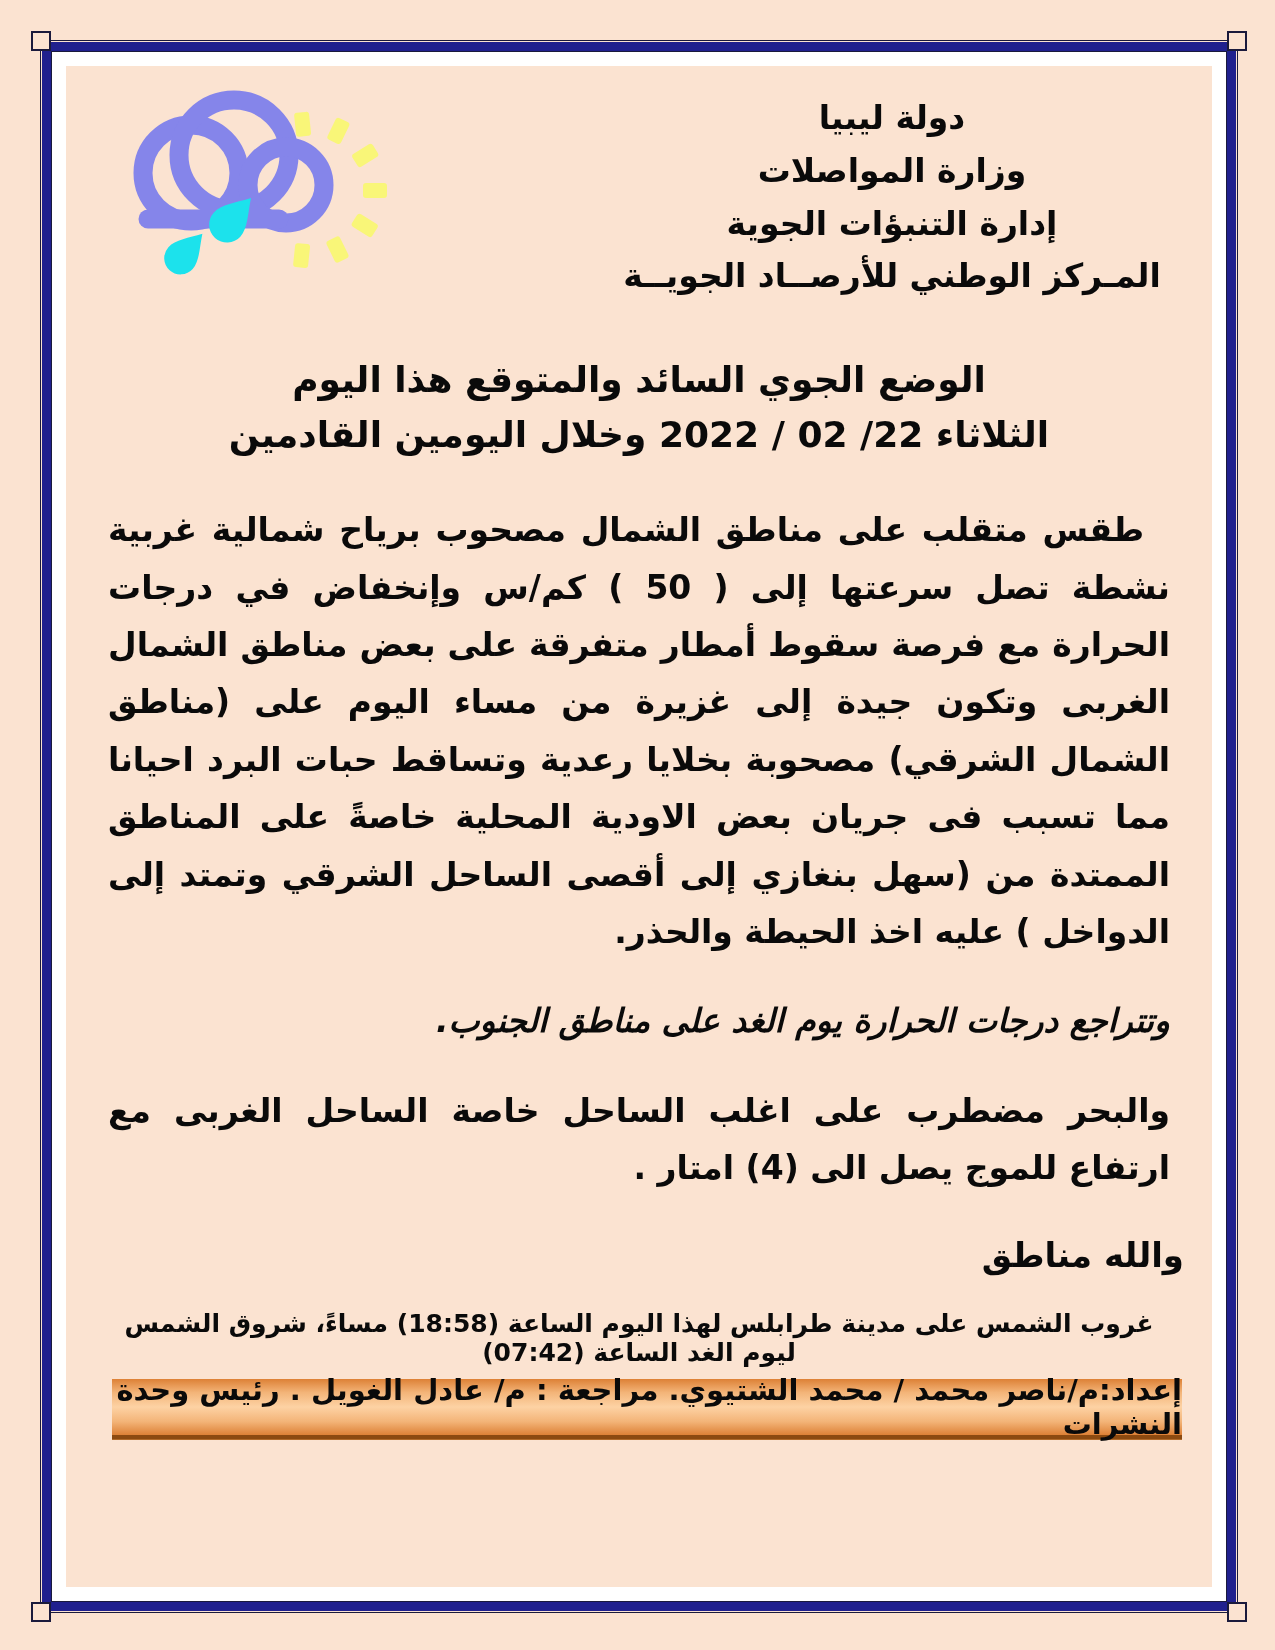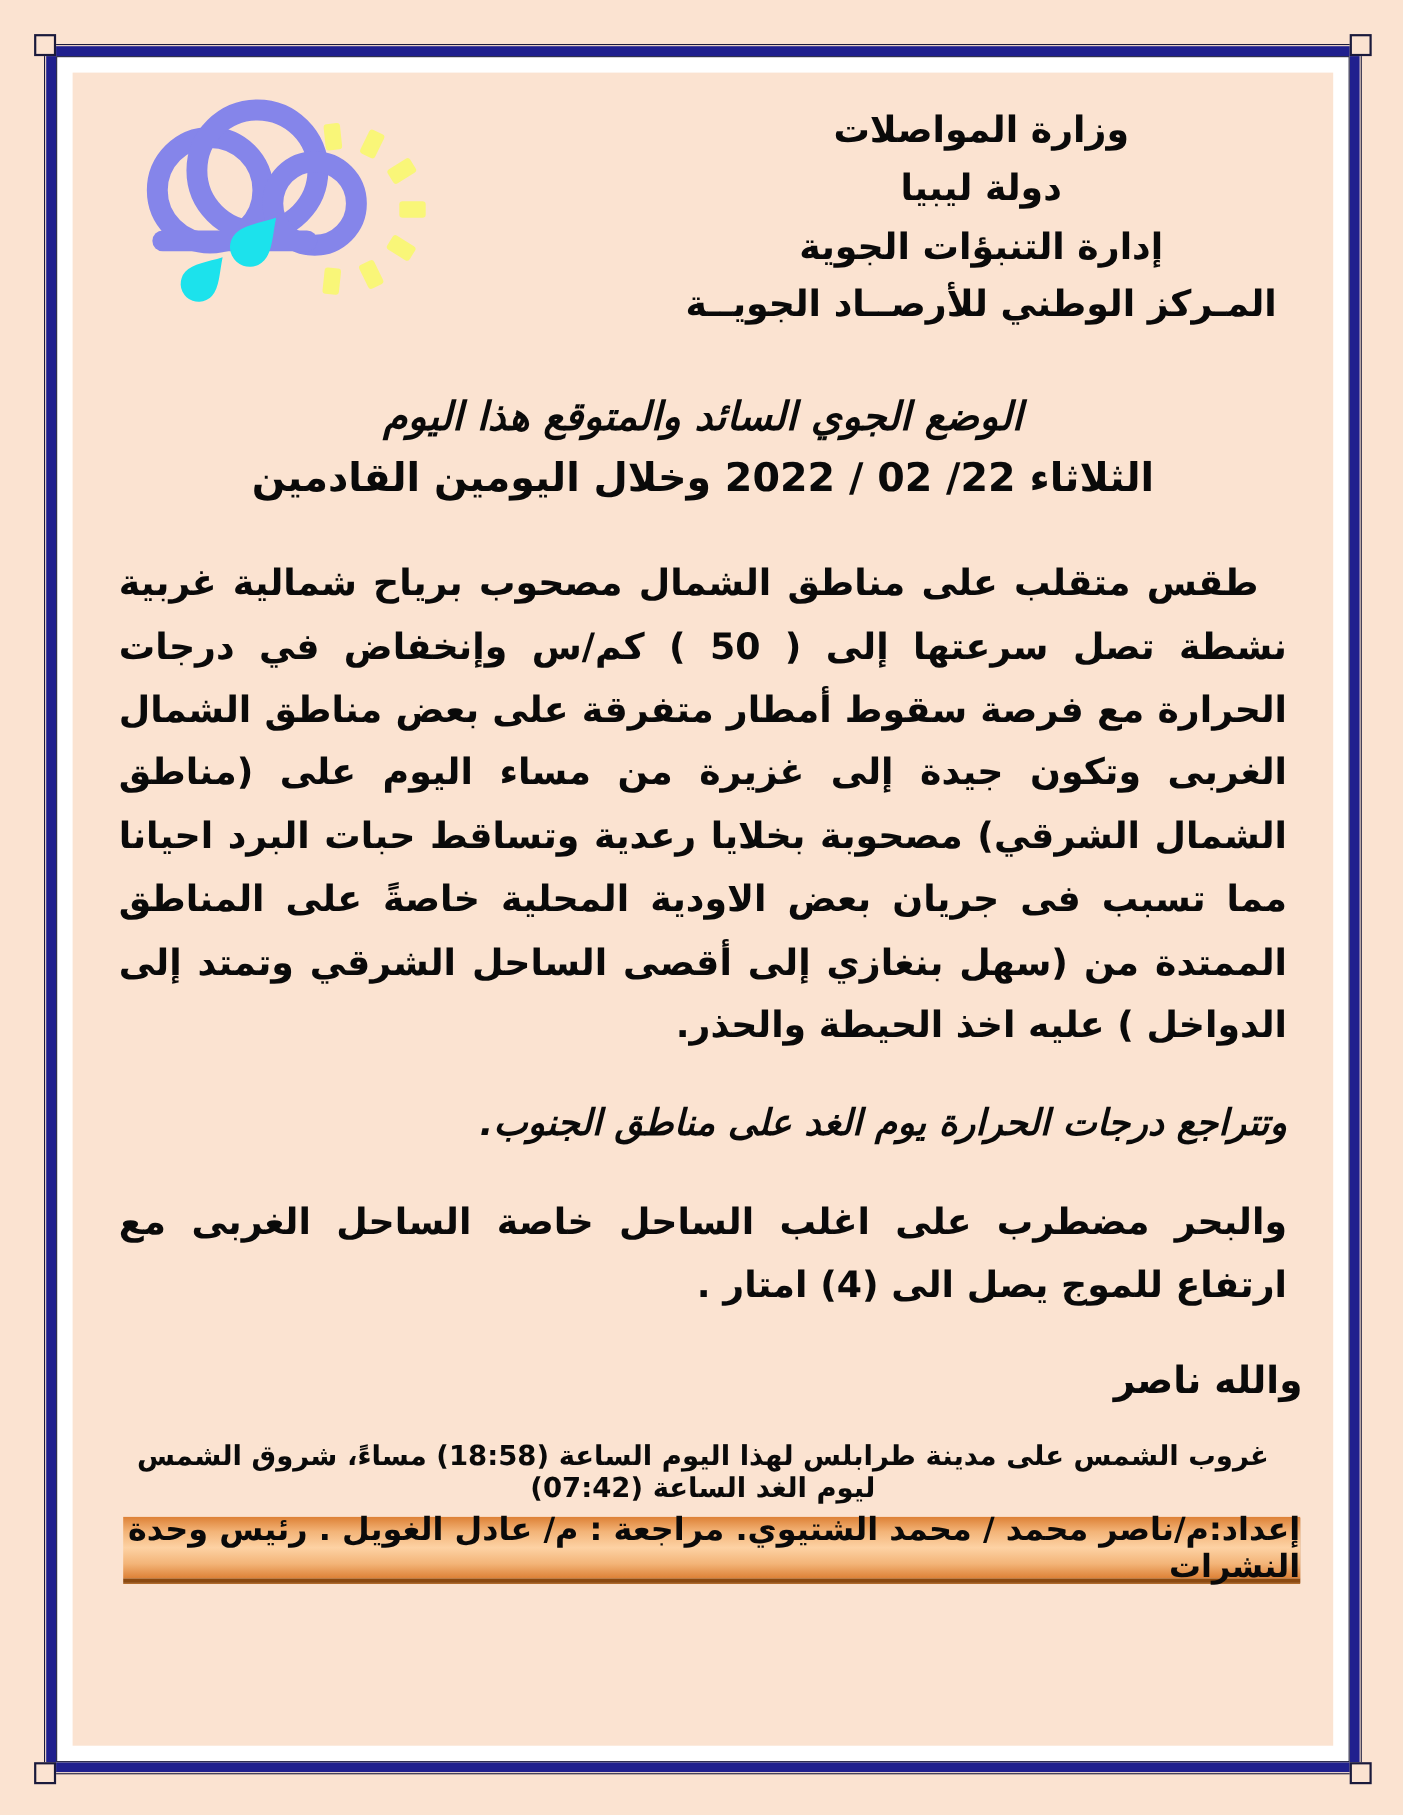--- a/index.html
+++ b/index.html
@@ -45,21 +45,21 @@
   .logo{
     position:absolute;left:50px;top:22px;width:300px;height:205px;
   }
   
   .hdr{
     width:580px;margin:4px 2px 0 auto;
     text-align:center;
     font-size:33px;line-height:1.6;
   }
   .doc-title{
-    margin-top:56px;text-align:center;font-size:36px;font-style:italic;
+    margin-top:56px;text-align:center;font-size:36px;
   }
   .doc-date{
     margin-top:14px;text-align:center;font-size:36px;
   }
   p{margin:14px;}
   .body-p{
     font-size:33px;line-height:1.74;text-align:justify;
     text-align-last:right;
   }
   .p1{margin-top:46px;text-indent:26px;}
@@ -113,34 +113,34 @@
             <line x1="32" y1="131" x2="163" y2="131" stroke-linecap="round"></line>
           </g>
 
           <g fill="#1ce2ec">
             <path transform="translate(117,130) rotate(42) scale(1.12)" d="M0,-24 C7,-12 16,-2 16,8 A16,16 0 1 1 -16,8 C-16,-2 -7,-12 0,-24 Z"></path>
             <path transform="translate(70,164) rotate(42) scale(1.02)" d="M0,-24 C7,-12 16,-2 16,8 A16,16 0 1 1 -16,8 C-16,-2 -7,-12 0,-24 Z"></path>
           </g>
         </svg>
 
         <div class="hdr">
+          <div>دولة ليبيا</div>
           <div>وزارة المواصلات</div>
-          <div>دولة ليبيا</div>
           <div>إدارة التنبؤات الجوية</div>
           <div>المـركز الوطني للأرصــاد الجويــة</div>
         </div>
 
         <div class="doc-title">الوضع الجوي السائد والمتوقع هذا اليوم</div>
         <div class="doc-date">الثلاثاء 22/ 02 / 2022  وخلال اليومين القادمين</div>
 
         <p class="body-p p1">طقس متقلب على مناطق الشمال مصحوب برياح شمالية غربية نشطة تصل سرعتها إلى ( 50 ) كم/س وإنخفاض في  درجات الحرارة مع فرصة سقوط أمطار متفرقة على بعض مناطق الشمال الغربى وتكون جيدة إلى غزيرة من مساء اليوم على (مناطق الشمال الشرقي) مصحوبة بخلايا رعدية وتساقط حبات البرد احيانا مما تسبب فى جريان بعض الاودية المحلية خاصةً على المناطق الممتدة من (سهل بنغازي إلى أقصى الساحل الشرقي وتمتد إلى الدواخل ) عليه اخذ الحيطة والحذر.</p>
         <p class="body-p p2">وتتراجع درجات  الحرارة يوم الغد  على مناطق الجنوب.</p>
         <p class="body-p p3">والبحر مضطرب على اغلب الساحل خاصة الساحل الغربى مع ارتفاع للموج يصل الى (4) امتار .</p>
 
-        <div class="closing">والله ناصر</div>
+        <div class="closing">والله مناطق</div>
 
         <div class="sun-times">غروب الشمس على مدينة طرابلس لهذا اليوم الساعة (18:58) مساءً، شروق الشمس ليوم الغد الساعة (07:42)</div>
 
         <div class="credits-bar">
           <span>إعداد:م/ناصر محمد / محمد الشتيوي.    مراجعة : م/ عادل الغويل  . رئيس وحدة النشرات</span>
         </div>
 
       </div>
     </div>
   </div>

